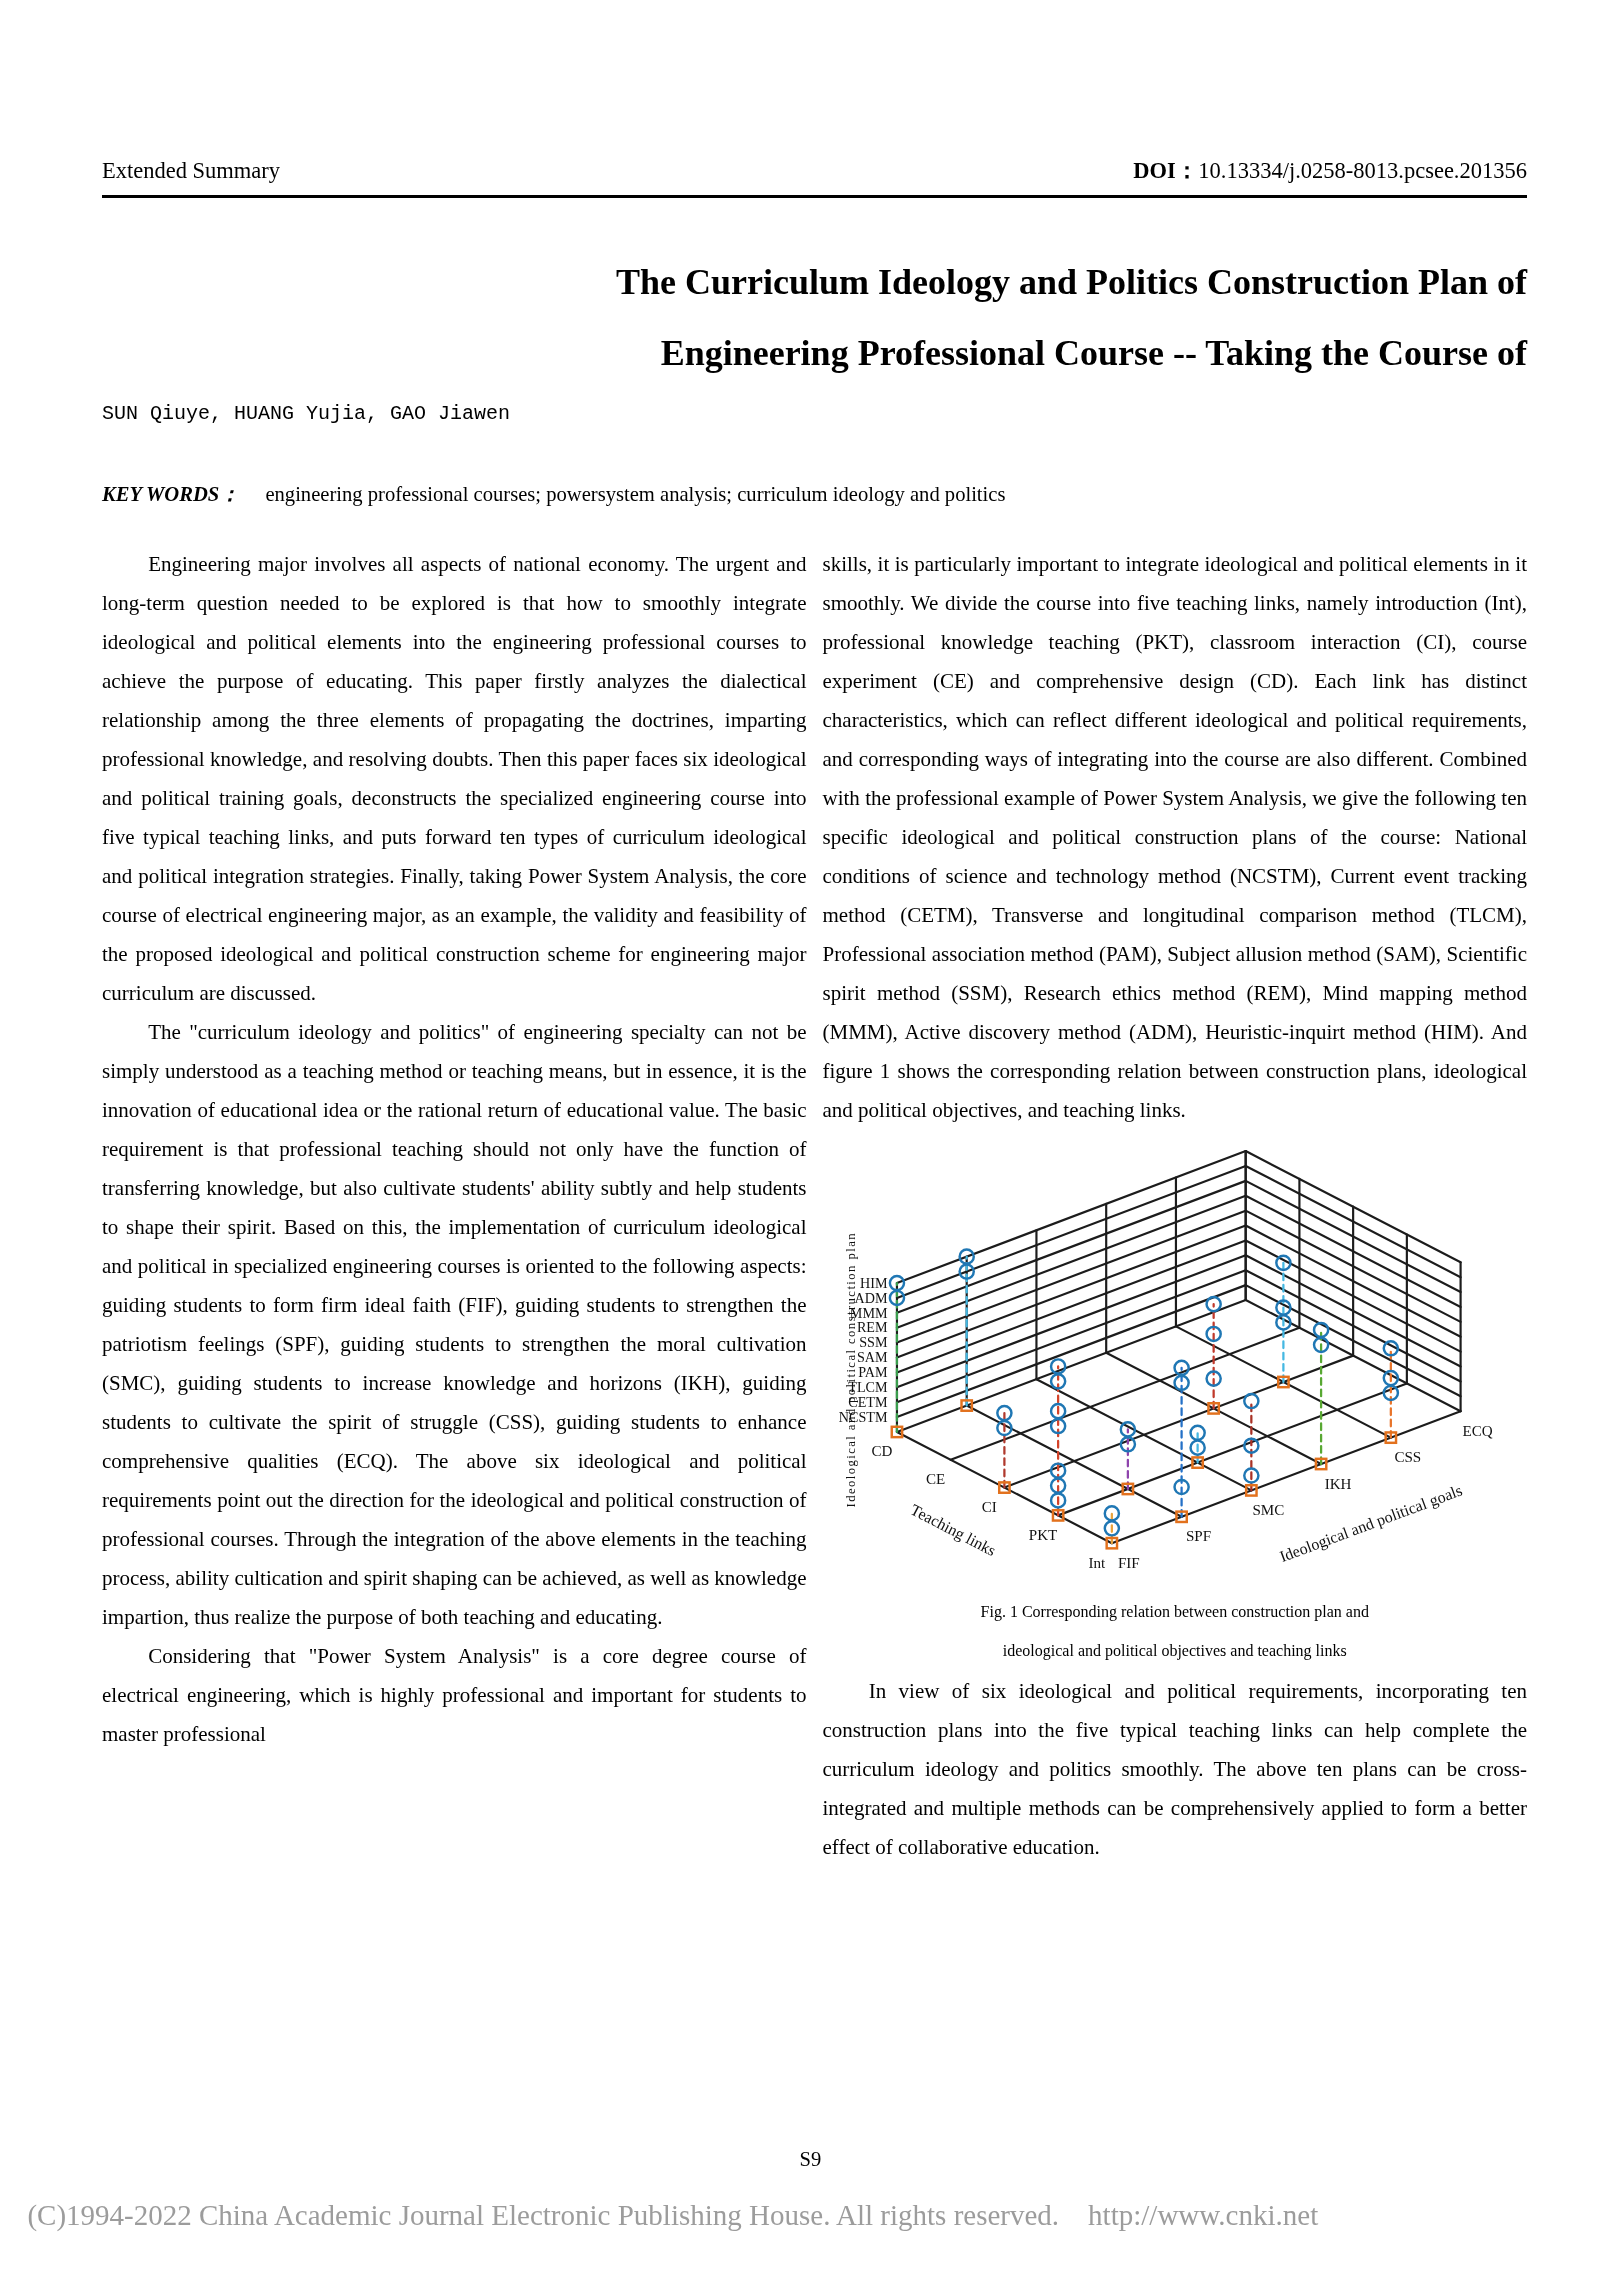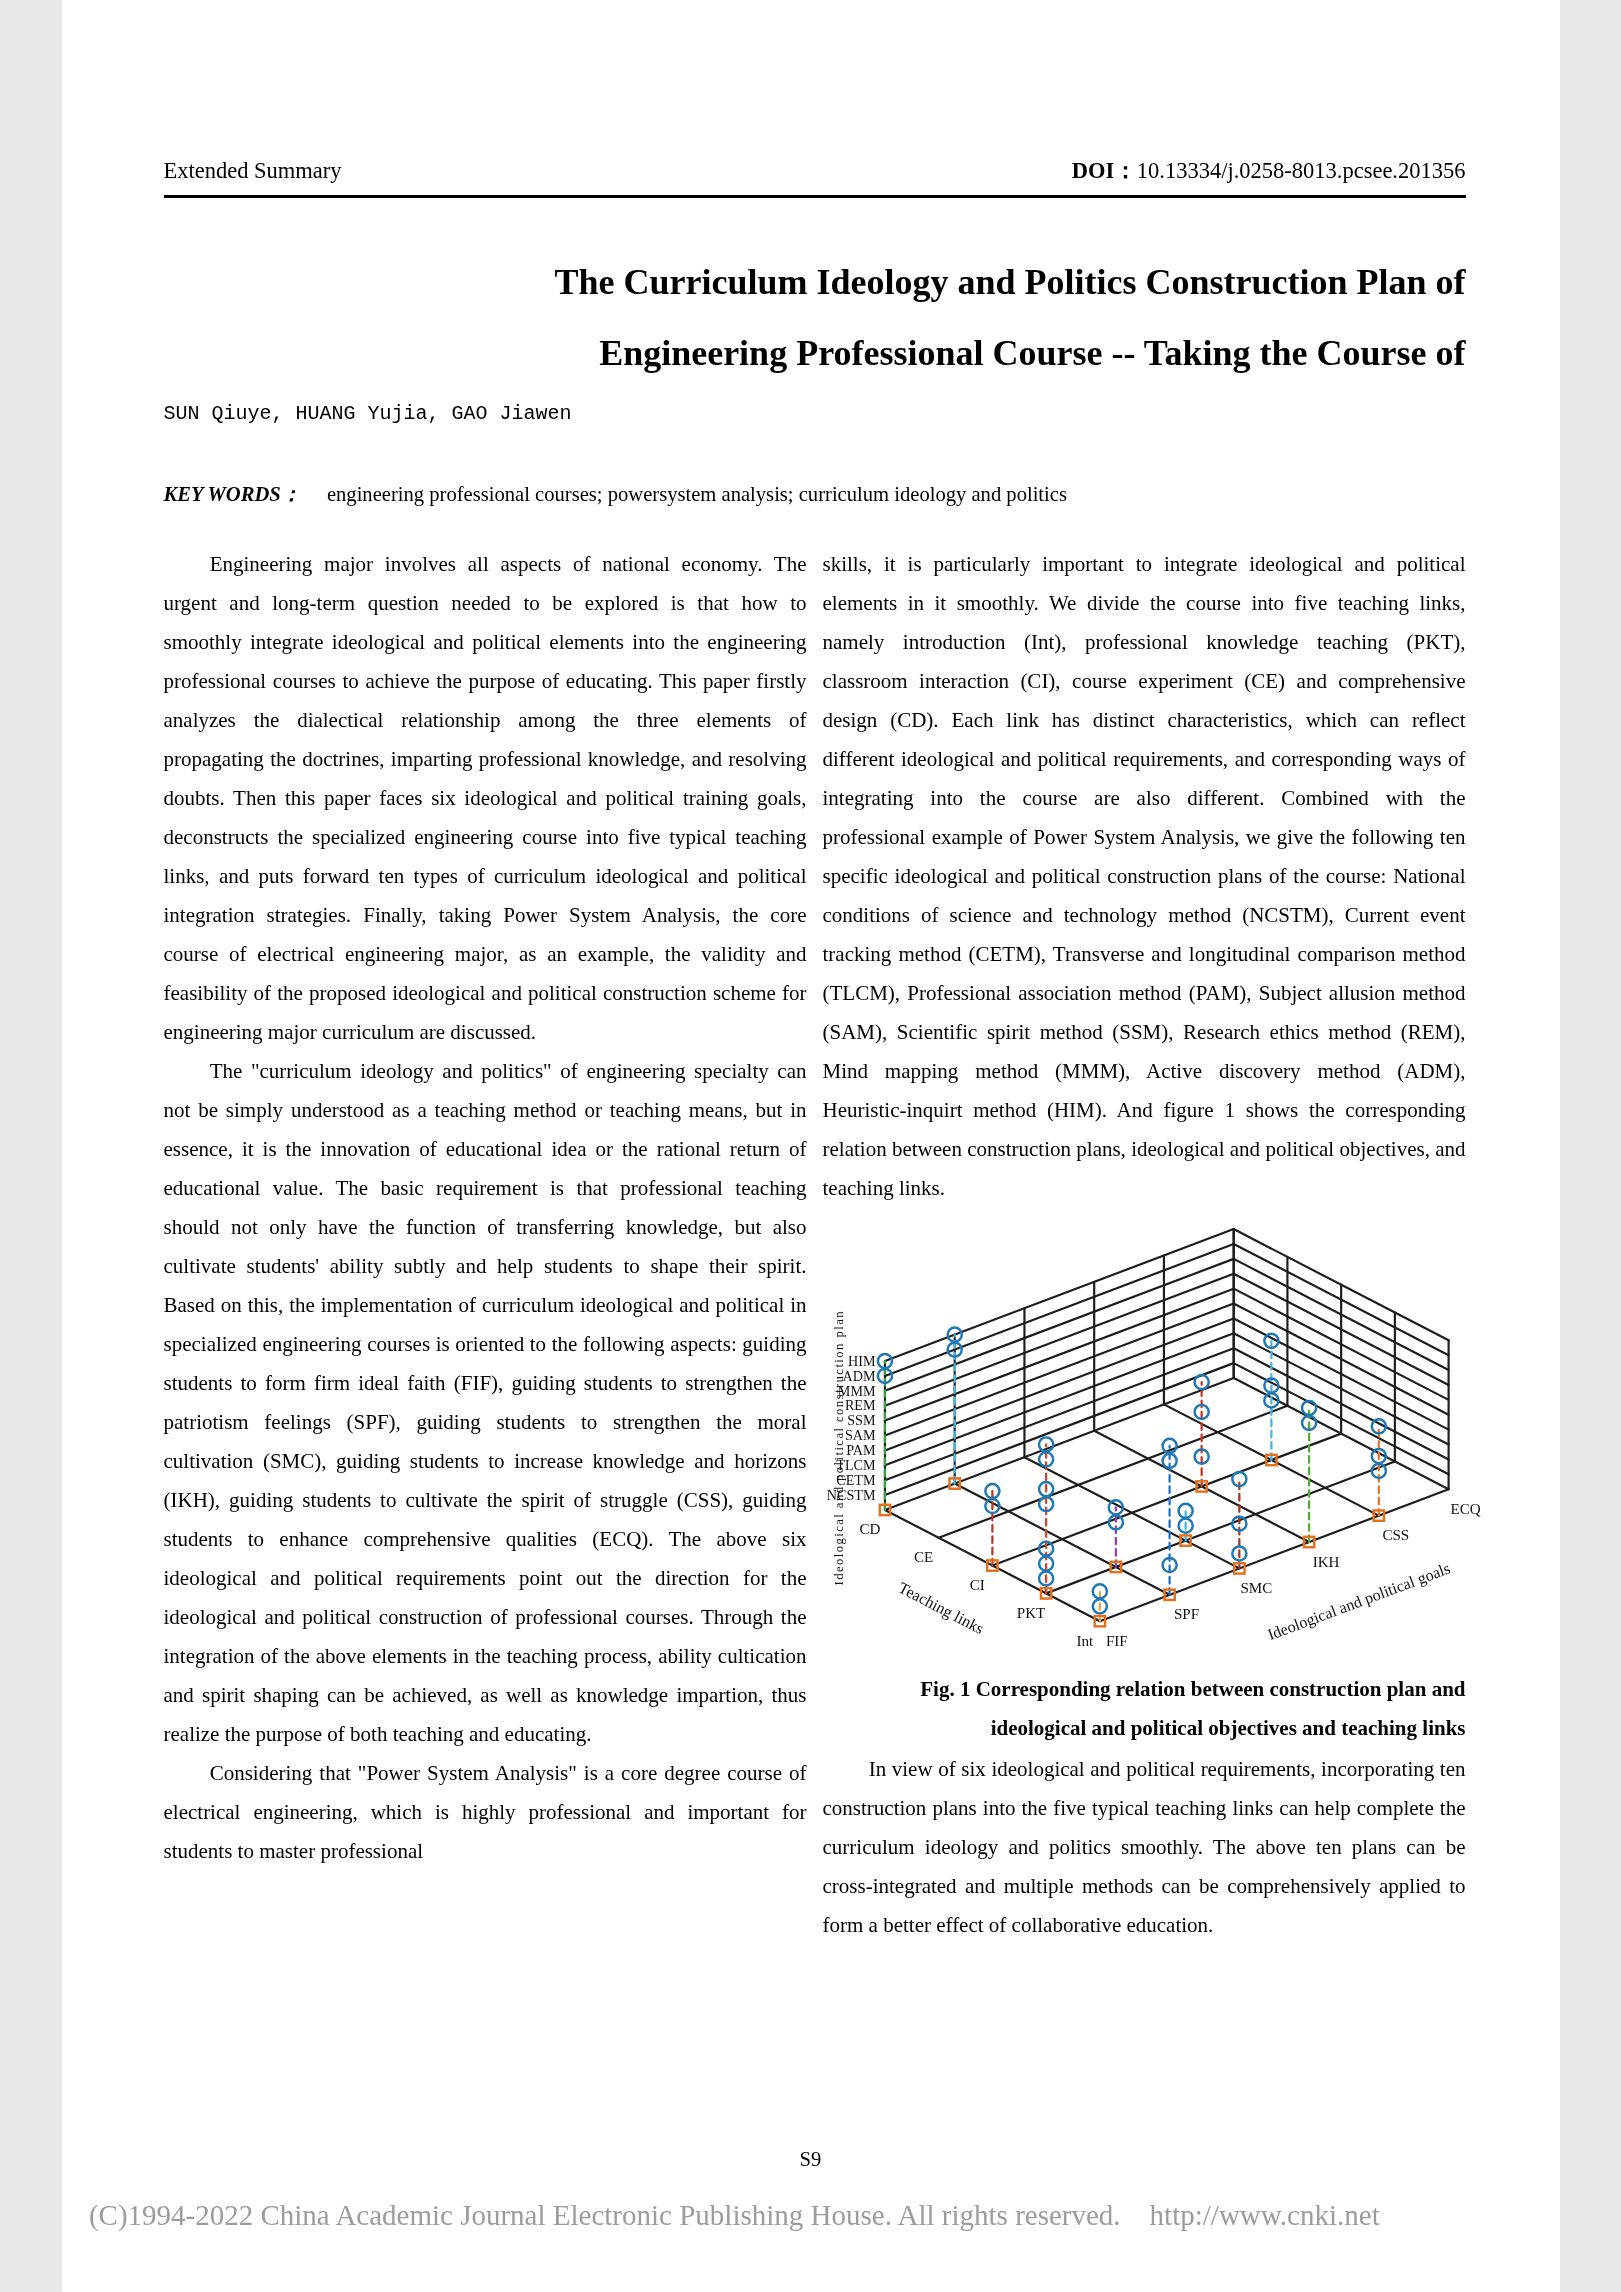--- a/index.html
+++ b/index.html
@@ -1,32 +1,32 @@
 <!DOCTYPE html>
 <html><head>
 <meta charset="utf-8">
 <style>
   html,body{margin:0;padding:0;background:#e8e8e8;}
-  .page{position:relative;width:1498px;height:2293px;background:#ffffff;margin:0 auto;
+  .page{position:relative;width:1621px;height:2293px;background:#ffffff;margin:0 auto;
         font-family:"Liberation Serif",serif;color:#000;overflow:hidden;}
   .content{padding:0 94px 0 102px;}
   .hdr{display:flex;justify-content:space-between;align-items:baseline;padding-top:155px;font-size:22.5px;}
   .hdr .doi b{font-weight:bold;}
   .rule{border-top:3.4px solid #000;margin-top:8.8px;}
   .title{margin-top:49px;text-align:right;font-weight:bold;font-size:36px;line-height:71px;}
   .authors{margin-top:13.7px;font-size:20px;font-family:Liberation Mono, monospace;}
   .affil{margin-top:9.8px;text-align:center;font-size:19.6px;}
   .kw{margin-top:55px;font-size:20.6px;}
   .kw .kwlabel{font-weight:bold;margin-right:25.5px;font-style:italic;}
   .cols{display:flex;gap:16px;margin-top:37px;}
   .col{flex:1;min-width:0;font-size:21px;line-height:39px;text-align:justify;}
   .col p{margin:0;text-indent:2.2em;}
   .col p.noindent{text-indent:0;}
   .figblock{margin:5.9px 0 2px 0;text-align:center;}
-  .figcap{font-weight:bold;font-size:21px;line-height:39px;text-align:right;}
+  .figcap{font-weight:normal;font-size:16px;line-height:39px;text-align:center;}
   .pagenum{position:absolute;left:0;right:0;top:2148px;text-align:center;font-size:20.6px;}
   .footer{position:absolute;left:27.4px;top:2199px;font-size:29px;color:#9c9c9c;white-space:pre;}
 </style>
 </head>
 <body>
 
 <div class="page">
   <div class="content">
 
     <div class="hdr">

